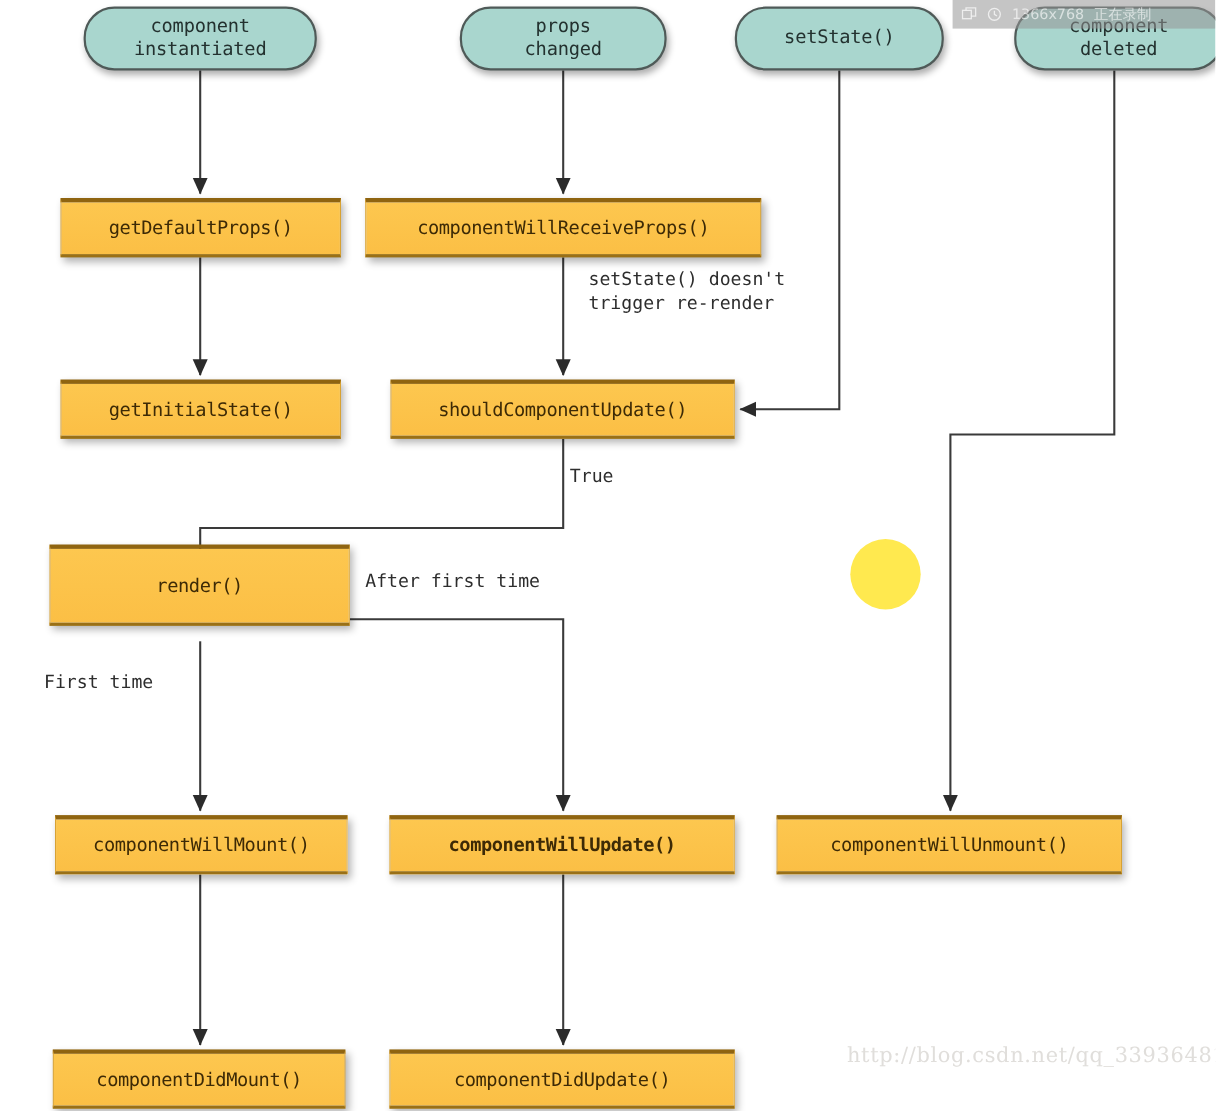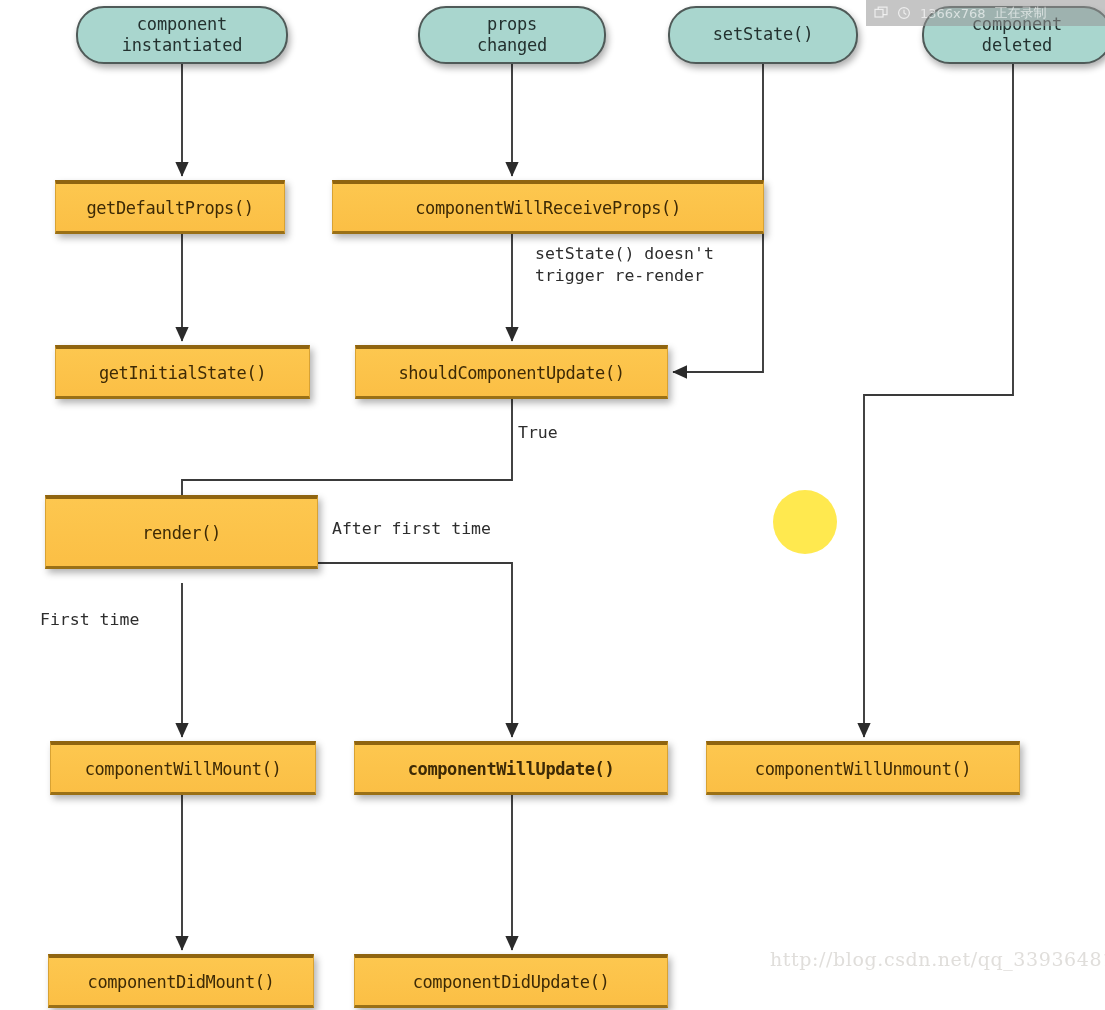--- a/index.html
+++ b/index.html
@@ -158,24 +158,24 @@
 changed</span>
   </div>
   <div class="capsule" style="left:668px; top:6px; width:190px; height:58px;">
     <span class="cap-text">setState()</span>
   </div>
   <div class="capsule" style="left:922px; top:6px; width:190px; height:58px;">
     <span class="cap-text">component
 deleted</span>
   </div>
 
-  <div class="lcbox" style="left:55px; top:180px; width:230px; height:54px;text-align:right;">
+  <div class="lcbox" style="left:55px; top:180px; width:255px; height:54px;text-align:right;">
     <span>getDefaultProps()</span>
   </div>
-  <div class="lcbox" style="left:332px; top:180px; width:432px; height:54px;">
+  <div class="lcbox" style="left:332px; top:180px; width:360px; height:54px;">
     <span>componentWillReceiveProps()</span>
   </div>
   <div class="lcbox" style="left:55px; top:345px; width:255px; height:54px;">
     <span>getInitialState()</span>
   </div>
   <div class="lcbox" style="left:355px; top:345px; width:313px; height:54px;">
     <span>shouldComponentUpdate()</span>
   </div>
   <div class="lcbox" style="left:45px; top:495px; width:273px; height:74px;">
     <span>render()</span>

